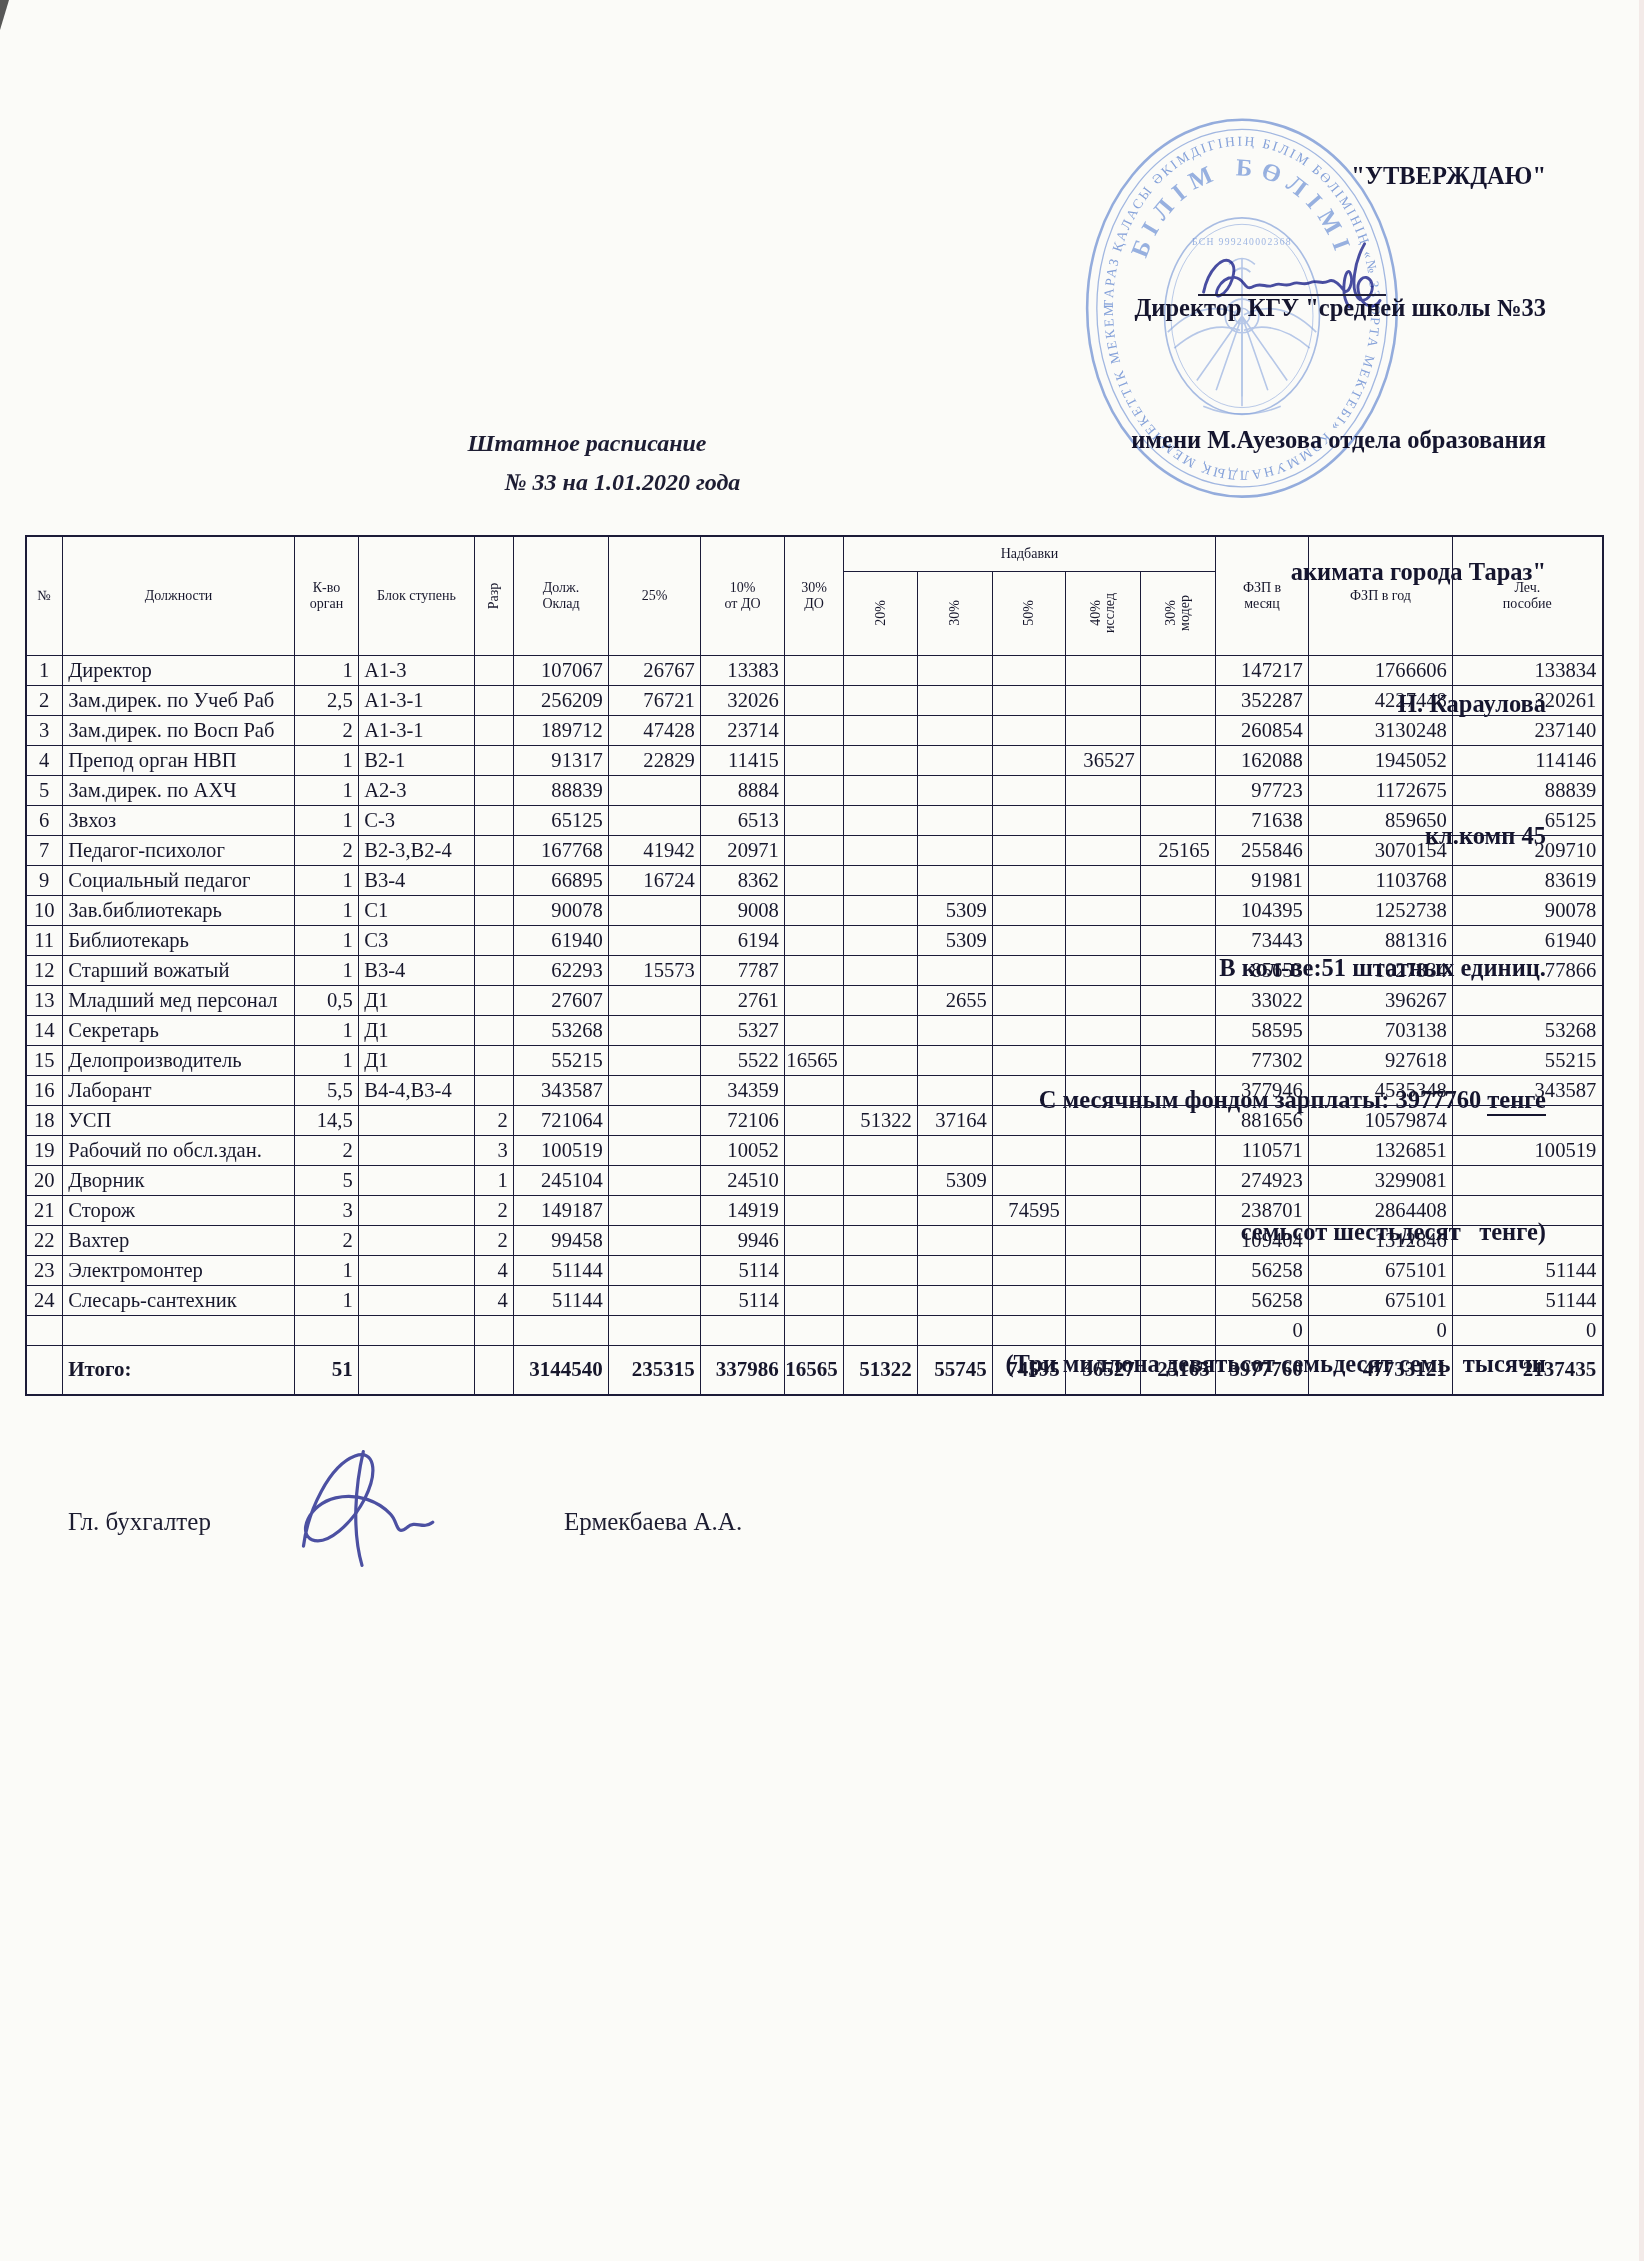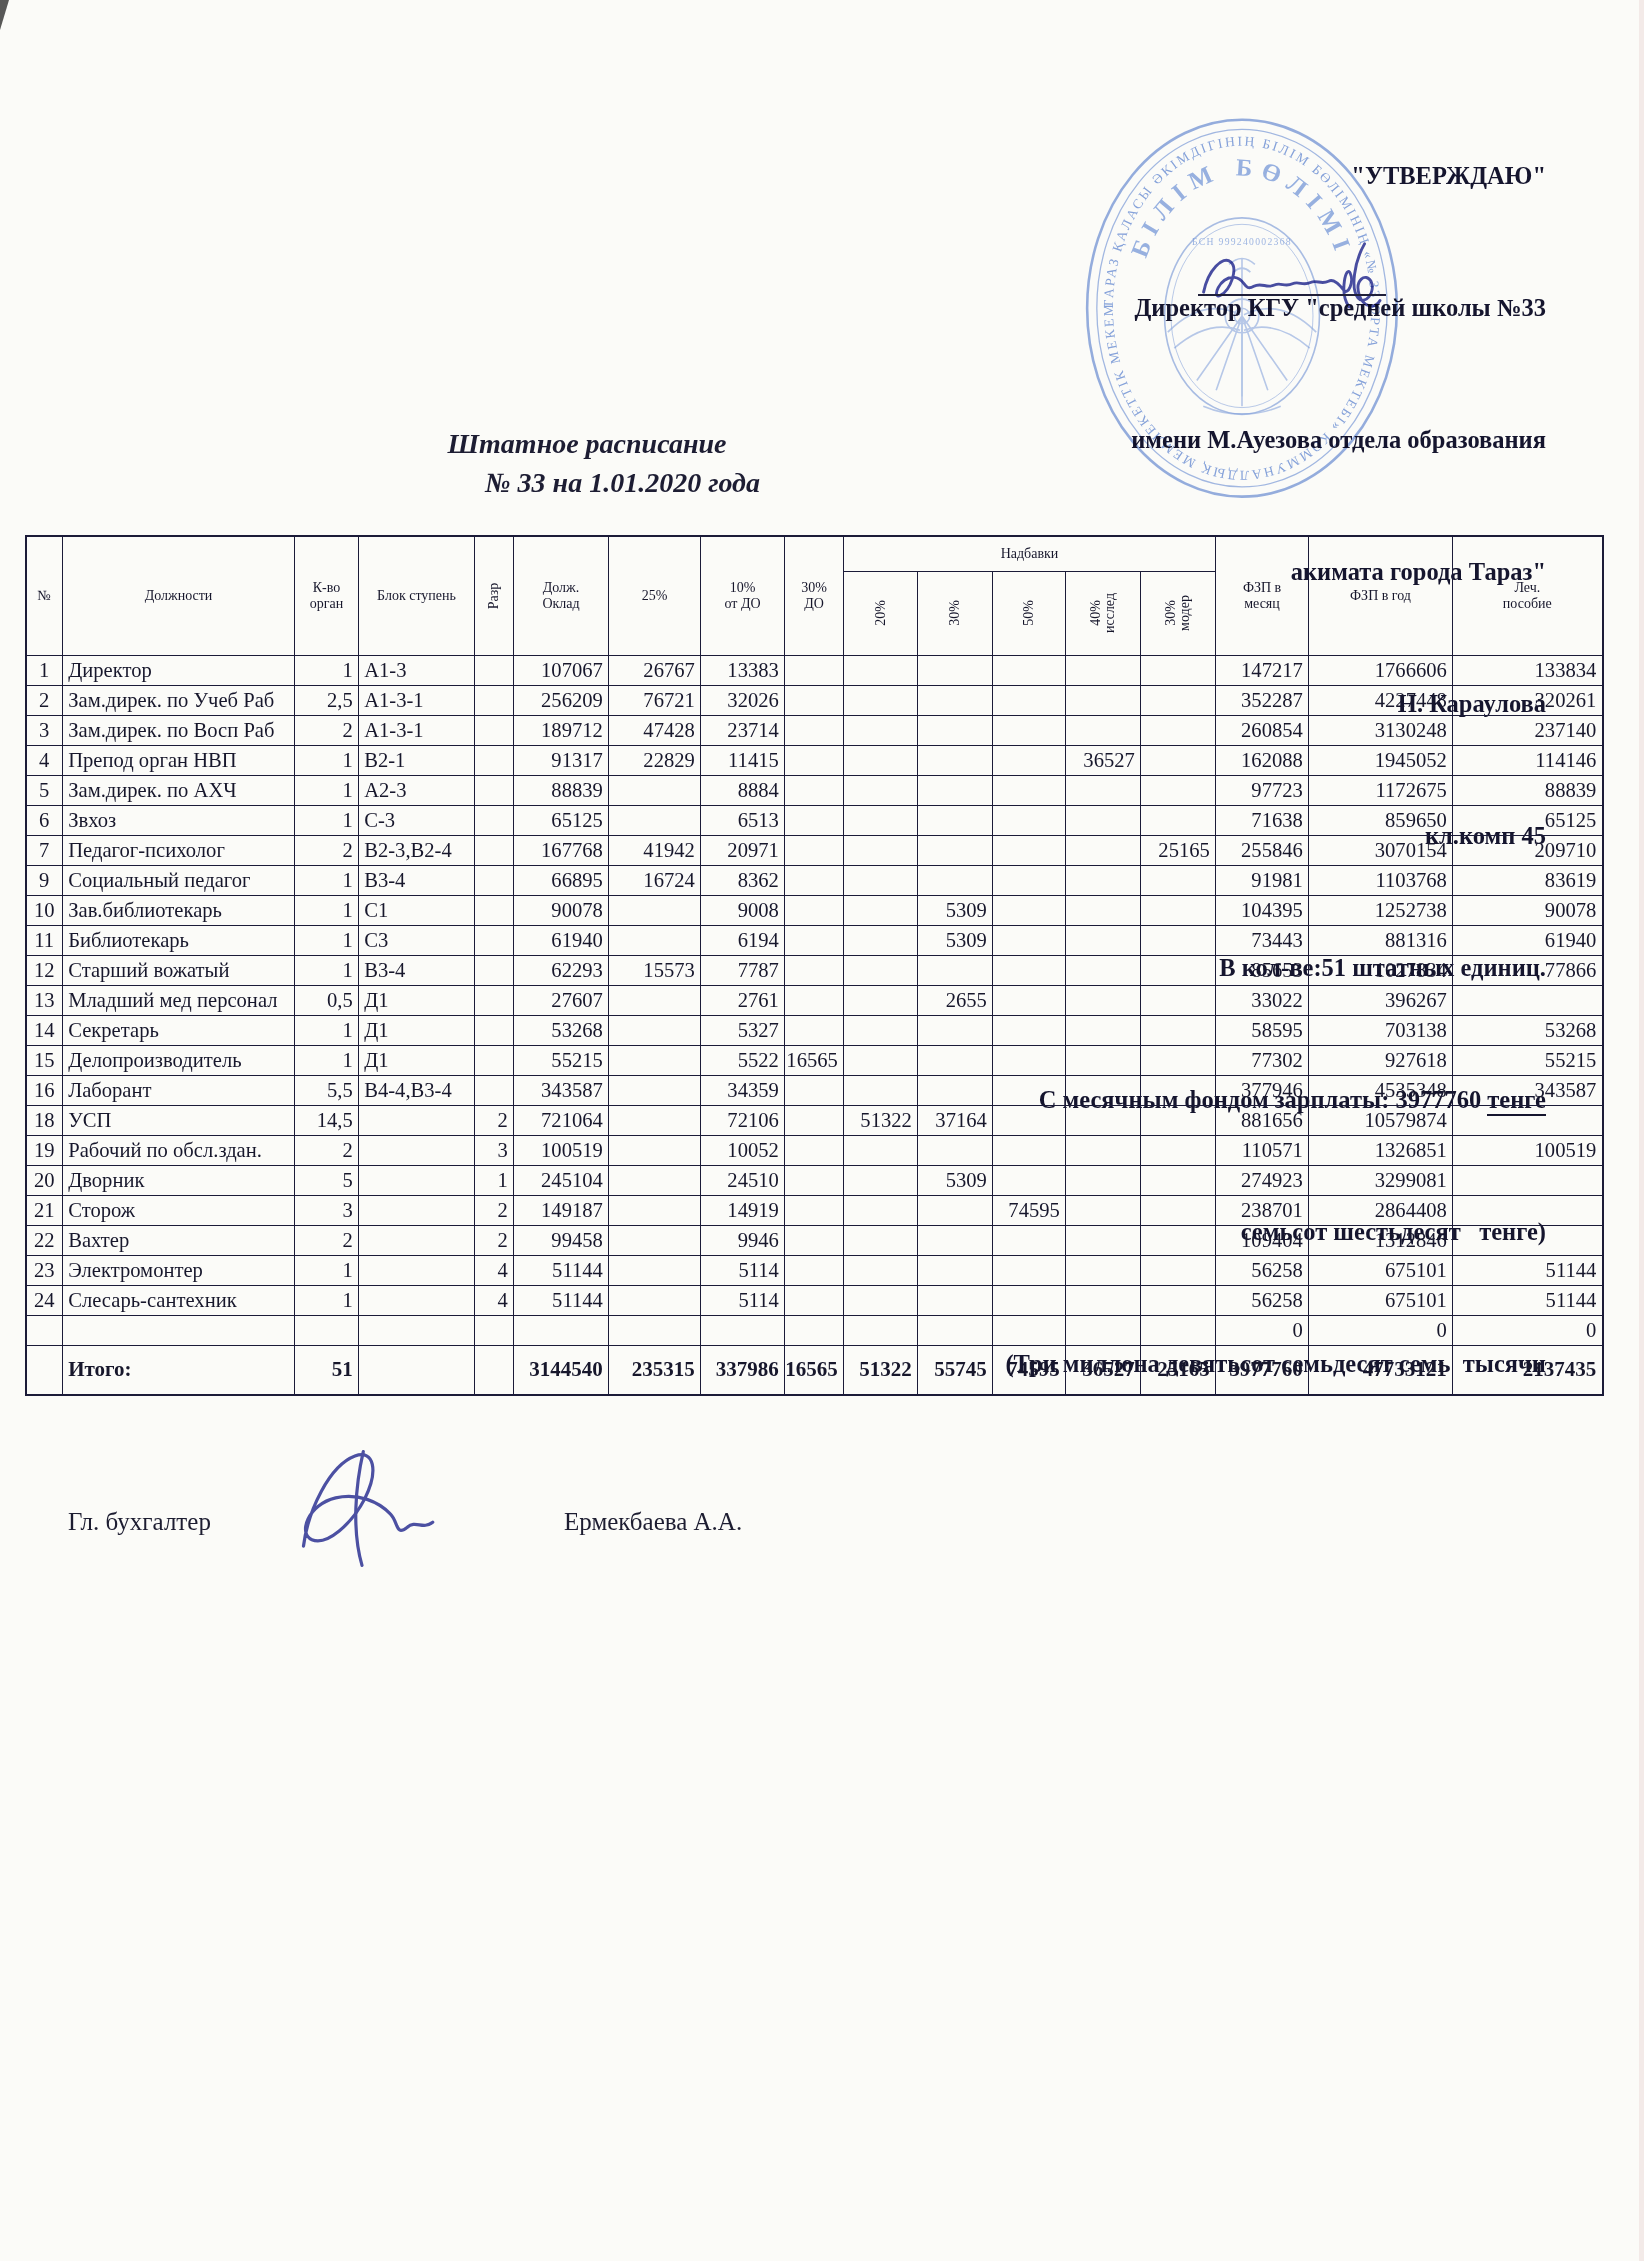--- a/index.html
+++ b/index.html
@@ -17,21 +17,21 @@
   
   .approval { position:absolute; top:66px; right:99px; width:632px;
               text-align:right; font-weight:bold; font-size:24.5px; line-height:44px;
               color:#15152e; white-space:pre-wrap; }
   .approval .underlined { border-bottom:2.6px solid #15152e; padding-bottom:0.6px; }
   .sig-underline { position:absolute; left:1198px; top:294px; width:188px; height:1.9px;
                    background:#20203a; }
 
   
   .doc-title { position:absolute; left:387px; top:424px; width:400px;
-               font-weight:bold; font-style:italic; font-size:28px; line-height:39px;
+               font-weight:bold; font-style:italic; font-size:24px; line-height:39px;
                color:#1d1d33; text-align:center; }
   .doc-title .t2 { padding-left:71px; }
 
   
   table.staff { position:absolute; left:24.5px; top:535px; width:1578px;
                 border-collapse:collapse; table-layout:fixed;
                 font-size:20.6px; color:#17172c; }
   table.staff, table.staff th, table.staff td { border:1.3px solid #1b1b38; }
   table.staff { border-width:2.6px; }
   table.staff th, table.staff td { border-top-width:1.9px; border-bottom-width:1.9px;

